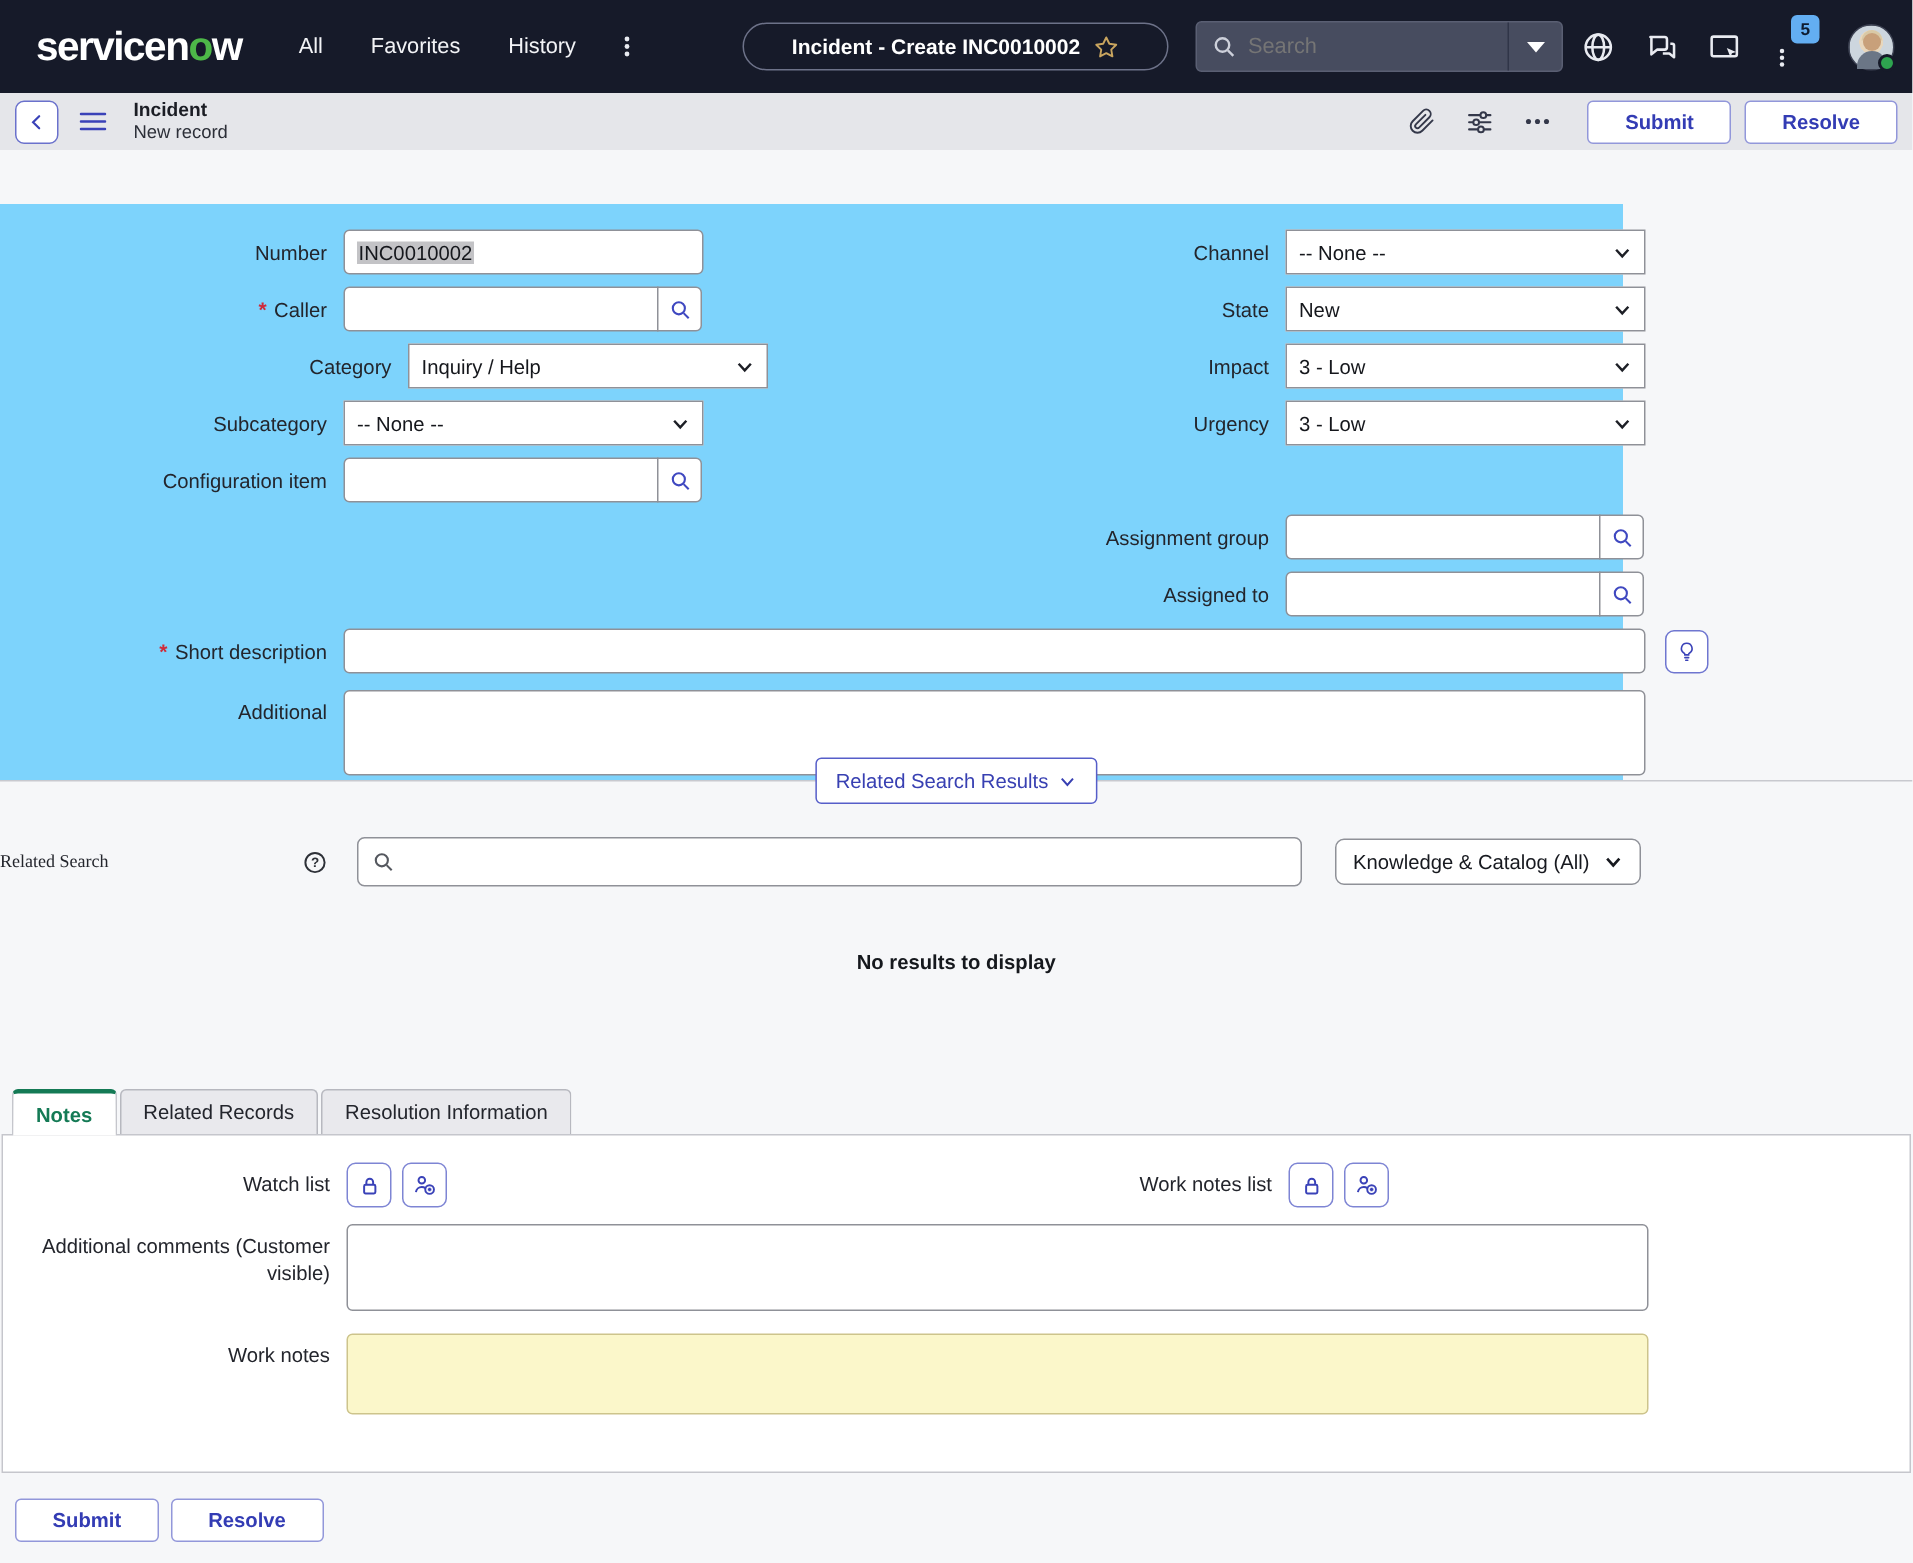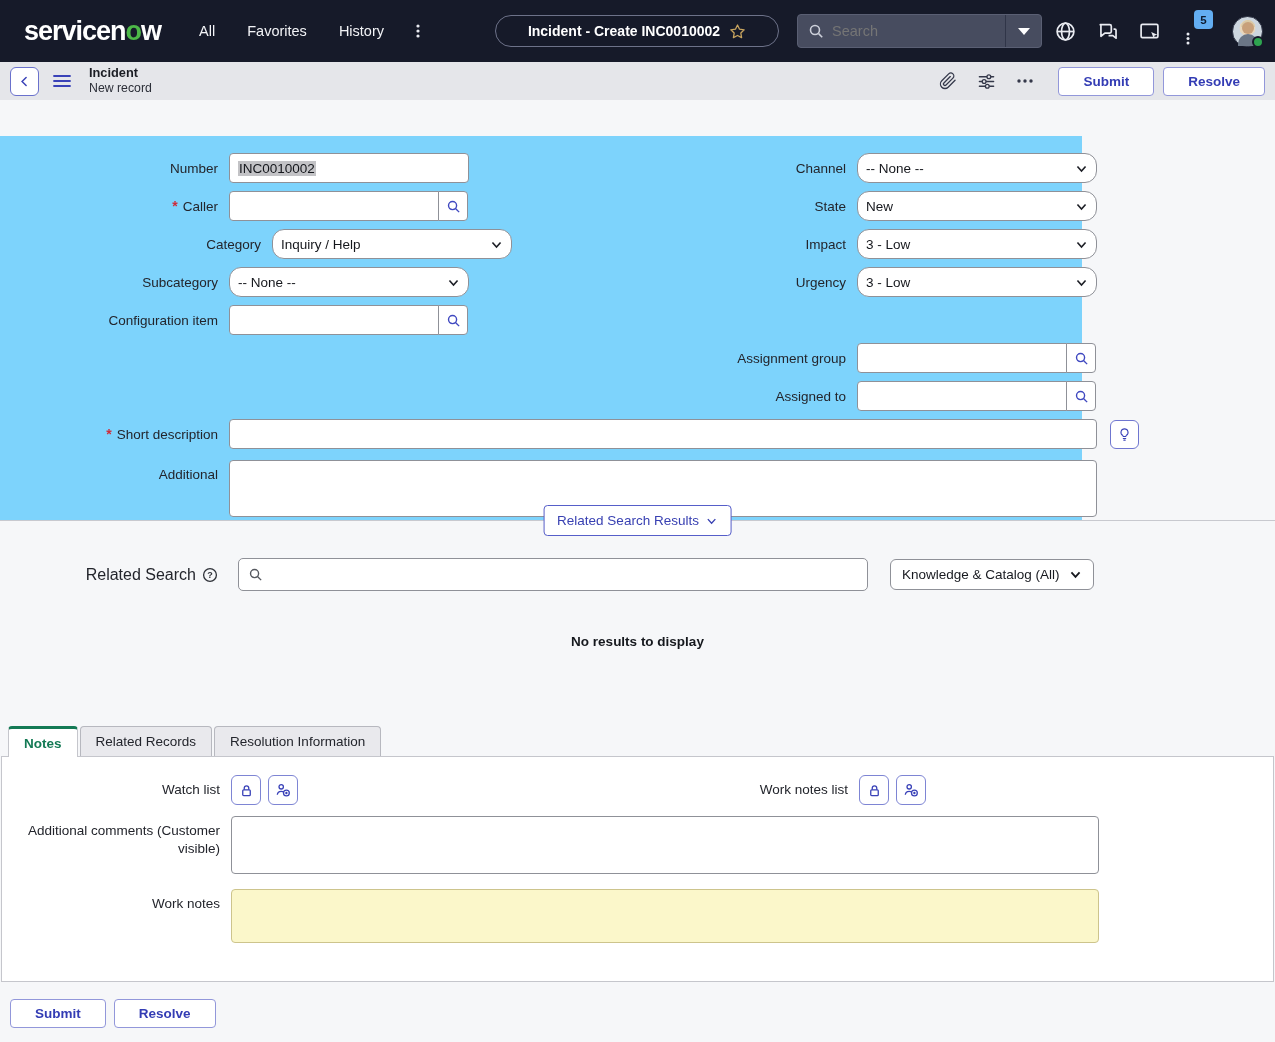--- a/index.html
+++ b/index.html
@@ -56,33 +56,33 @@
   .frow.top-align{align-items:flex-start;}
   .flabel{width:218px;text-align:right;font-size:13.5px;color:#23252c;flex:0 0 218px;}
   .flabel .req{color:#cf2b3a;font-weight:700;margin-right:5px;font-size:14px;}
   .fctl{margin-left:11px;display:flex;align-items:center;}
   .inputbox{width:240px;height:30px;border:1px solid #8f9198;border-radius:4px;background:#fff;display:flex;align-items:center;padding:0 8px;font-size:13.5px;color:#15171c;}
   .inputbox input{border:none;outline:none;width:100%;font-size:13.5px;font-family:"Liberation Sans",sans-serif;background:transparent;color:#15171c;}
   .sel-highlight{background:#c3c3c6;padding:0 1px;}
   .refwrap{display:flex;align-items:center;}
   .refwrap .inputbox{width:210px;border-top-right-radius:0;border-bottom-right-radius:0;}
   .ref-btn{width:30px;height:30px;border:1px solid #8f9198;margin-left:-1px;border-radius:0 4px 4px 0;background:#fff;display:flex;align-items:center;justify-content:center;color:#3f48c0;cursor:pointer;}
-  .selectbox{width:240px;height:30px;border:1px solid #8f9198;border-radius:12px;background:#fff;display:flex;align-items:center;padding:0 26px 0 8px;font-size:13.5px;color:#15171c;position:relative;cursor:pointer;}
+  .selectbox{width:240px;height:30px;border:1px solid #8f9198;border-radius:0;background:#fff;display:flex;align-items:center;padding:0 26px 0 8px;font-size:13.5px;color:#15171c;position:relative;cursor:pointer;}
   .selectbox .chev{position:absolute;right:8px;color:#1d1f26;}
   .readonlybox{width:240px;height:30px;border:1px solid #a9aab1;border-radius:4px;background:#e5e5e8;display:flex;align-items:center;padding:0 8px;font-size:13.5px;color:#15171c;}
   .link-label{color:#3a55c5;text-decoration:underline;cursor:pointer;}
   .widebox{width:868px;}
   .bulb-btn{width:29px;height:29px;margin-left:13px;border:1px solid #6f76d0;border-radius:6px;background:#fff;display:flex;align-items:center;justify-content:center;color:#3a42b8;cursor:pointer;}
   .textareabox{width:868px;height:57px;border:1px solid #8f9198;border-radius:4px;background:#fff;resize:none;font-family:"Liberation Sans",sans-serif;font-size:13.5px;padding:5px 8px;color:#15171c;outline:none;}
 
   
   .related-section{position:absolute;top:520px;left:0;width:1275px;height:197px;background:#f6f7f9;border-top:1px solid #c8c9cf;}
   .toggle-btn{position:absolute;top:-16px;left:50%;transform:translateX(-50%);height:31px;background:#fff;border:1px solid #565ec9;border-radius:4px;color:#3840b2;font-size:13.5px;display:flex;align-items:center;gap:7px;padding:0 13px;cursor:pointer;white-space:nowrap;}
   .rs-row{position:absolute;top:37px;left:0;width:100%;display:flex;align-items:center;}
-  .rs-label{width:196px;text-align:right;font-size:16px;color:#23252c;}
+  .rs-label{width:196px;text-align:left;font-size:12px;color:#23252c;font-family:Liberation Serif, serif;}
   .rs-help{margin-left:6px;color:#2e3138;cursor:pointer;}
   .rs-search{margin-left:20px;width:630px;height:33px;border:1px solid #8f9198;border-radius:5px;background:#fff;display:flex;align-items:center;padding:0 9px;}
   .rs-search .mag{color:#55585f;margin-right:8px;}
   .rs-search input{flex:1;border:none;outline:none;font-size:13.5px;font-family:"Liberation Sans",sans-serif;background:transparent;color:#15171c;}
   .rs-filter{margin-left:22px;height:31px;border:1px solid #8f9198;border-radius:6px;background:#fff;display:flex;align-items:center;gap:9px;padding:0 11px;font-size:13.5px;color:#17191f;cursor:pointer;}
   .rs-empty{position:absolute;top:113px;width:100%;text-align:center;font-size:13.5px;font-weight:700;color:#15181d;}
 
   
   .tabs{position:absolute;top:726px;left:8px;display:flex;gap:2px;z-index:3;}
   .tab{height:30px;display:flex;align-items:center;padding:0 15px;font-size:13.5px;border:1px solid #b7b8bf;border-bottom:none;border-radius:4px 4px 0 0;background:#e9e9ed;color:#23252c;cursor:pointer;}

